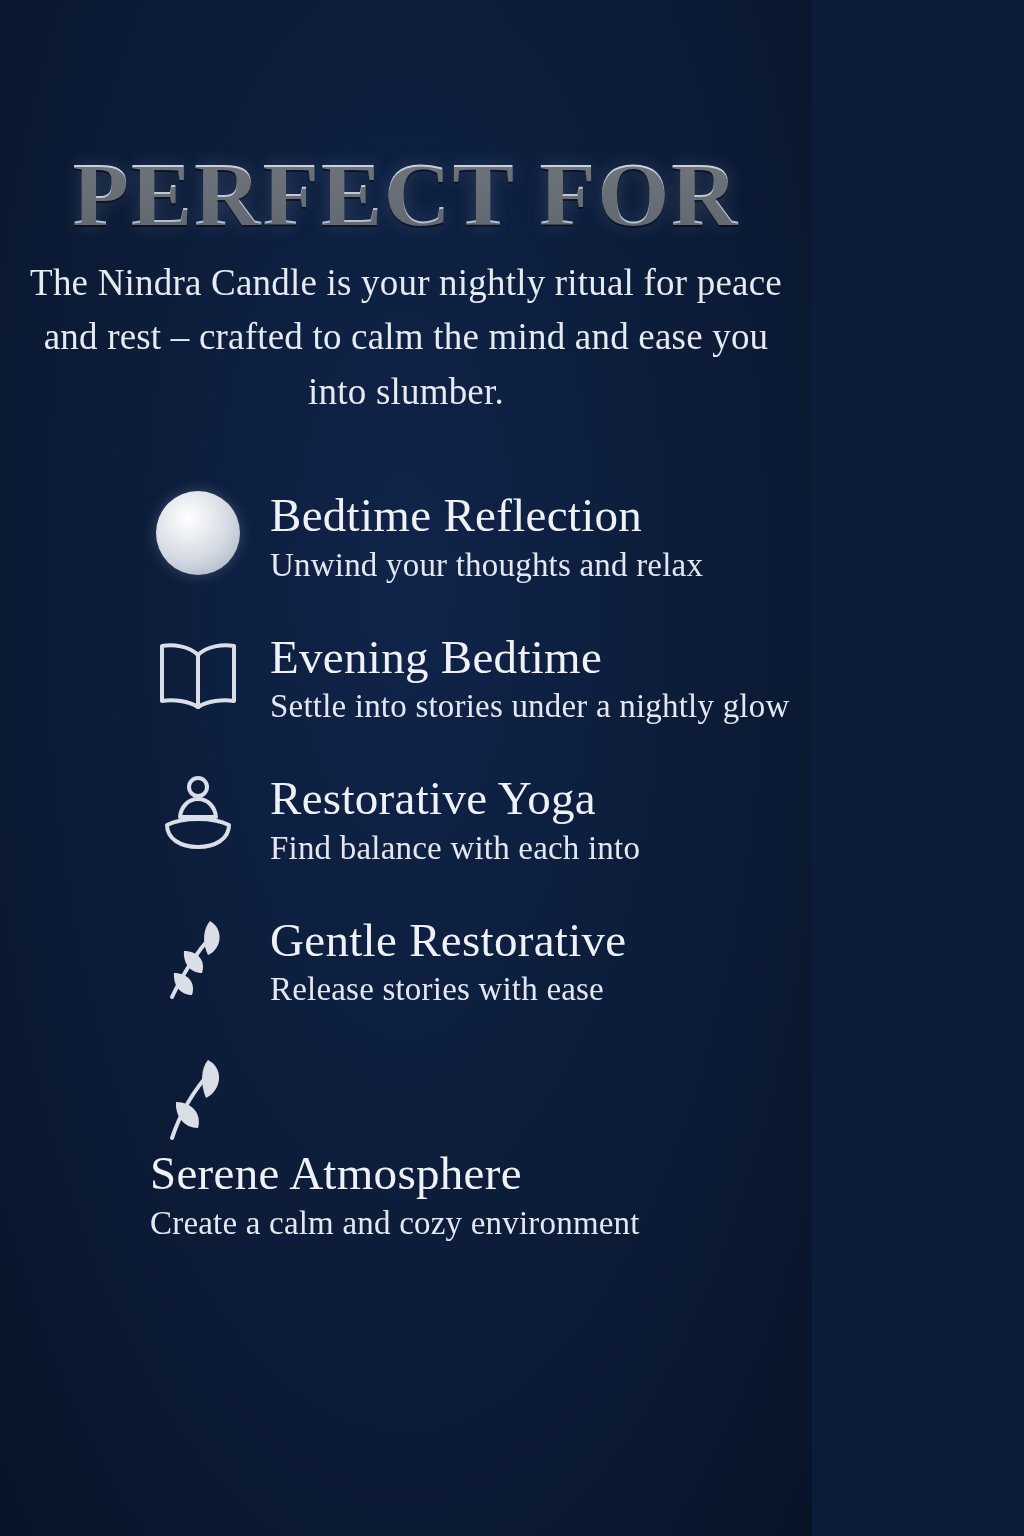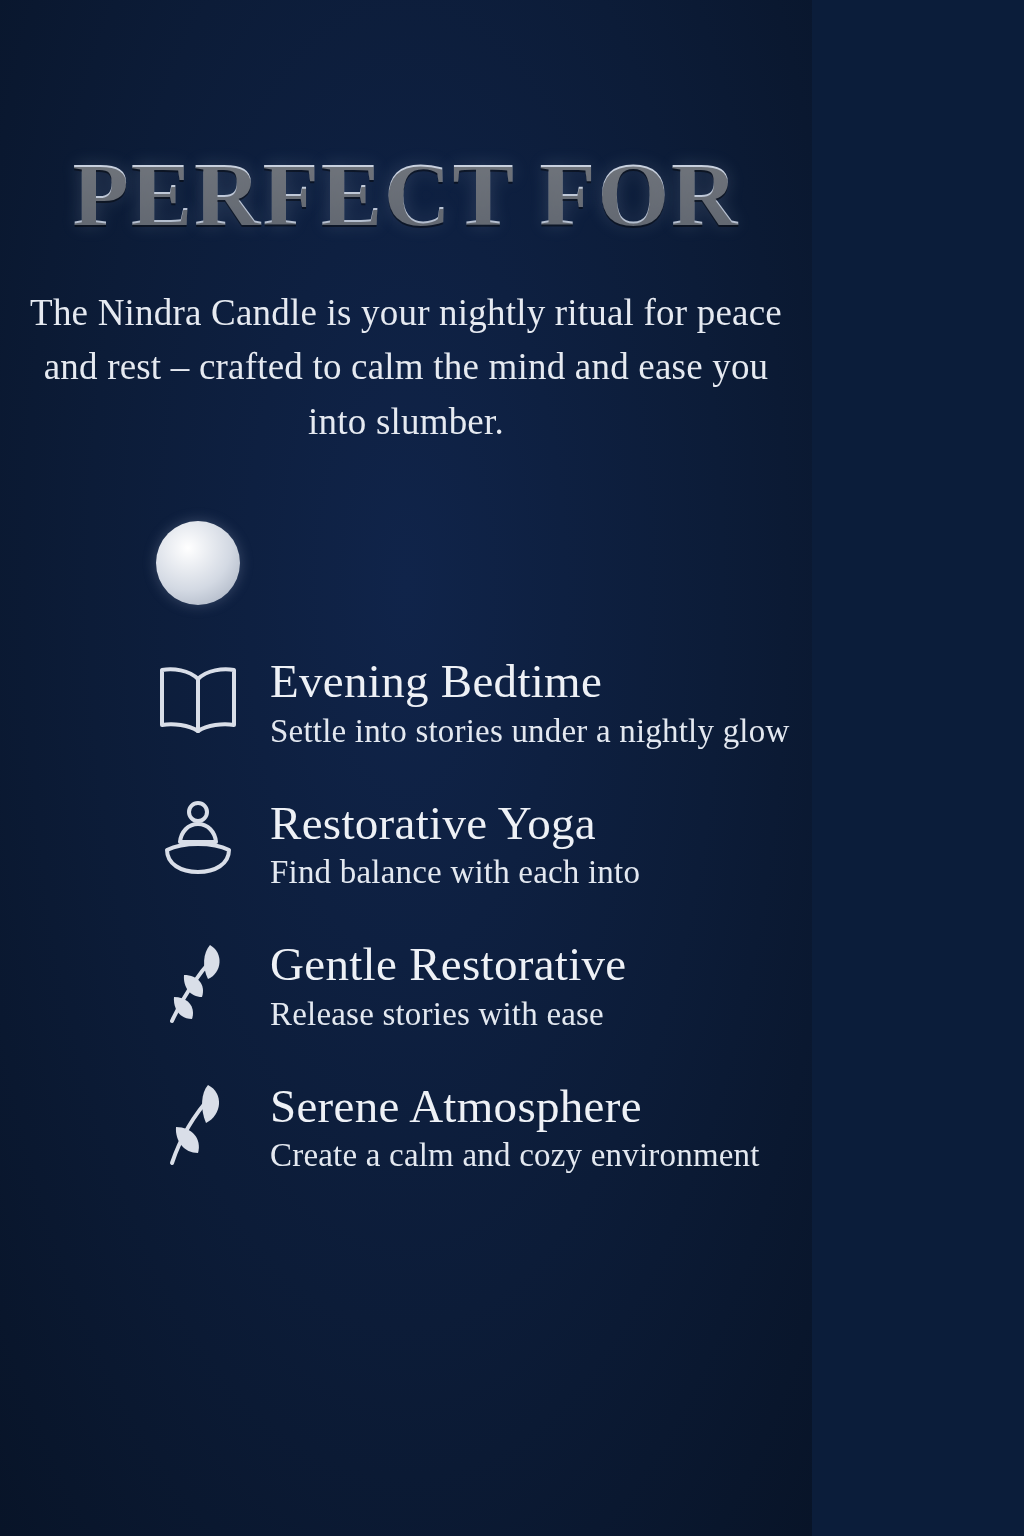--- a/index.html
+++ b/index.html
@@ -37,42 +37,42 @@
       0 2px 0 rgba(0,0,0,0.45),
       0 0 18px rgba(200,215,240,0.18);
     background: linear-gradient(180deg, #ffffff 0%, #dfe5ef 45%, #aeb8c9 100%);
     -webkit-background-clip: text;
     background-clip: text;
     -webkit-text-fill-color: transparent;
   }
 
   
   .intro {
-    margin: 46px auto 0 auto;
+    margin: 16px auto 0 auto;
     width: 770px;
     text-align: center;
     font-size: 37px;
     line-height: 1.47;
     color: #e6eaf1;
     letter-spacing: 0.2px;
   }
 
   
   .list {
     margin: 68px 0 0 0;
     padding: 0 0 0 0;
     list-style: none;
   }
   .item {
     display: flex;
     align-items: flex-start;
     margin-bottom: 44px;
     padding-left: 150px;
   }
-  .item:last-child { margin-bottom: 0; }
+  .item:last-child { margin-bottom: 0; flex-direction: column; }
 
   .icon-wrap {
     flex: 0 0 auto;
     width: 96px;
     height: 92px;
     display: flex;
     align-items: center;
     justify-content: center;
     margin-right: 24px;
     color: #d9dee8;
@@ -112,20 +112,24 @@
 
   <h1 class="title">PERFECT FOR</h1>
 
   <p class="intro">The Nindra Candle is your nightly ritual for peace and rest – crafted to calm the mind and ease you into slumber.</p>
 
   <ul class="list">
 
     <li class="item">
       <span class="icon-wrap">
         <span class="circle-icon"></span>
+      </span>
+      <span class="texts">
+        <div class="item-title">Bedtime Reflection</div>
+        <div class="item-sub">Unwind your thoughts and relax</div>
       </span>
     </li>
 
     <li class="item">
       <span class="icon-wrap">
         <svg width="86" height="72" viewBox="0 0 86 72" fill="none" stroke="currentColor" stroke-width="4" stroke-linejoin="round" stroke-linecap="round">
           <path d="M43 16 C34 7, 18 5, 7 7 L7 62 C18 60, 34 62, 43 68 Z"></path>
           <path d="M43 16 C52 7, 68 5, 79 7 L79 62 C68 60, 52 62, 43 68 Z"></path>
           <path d="M43 16 L43 68"></path>
         </svg>

